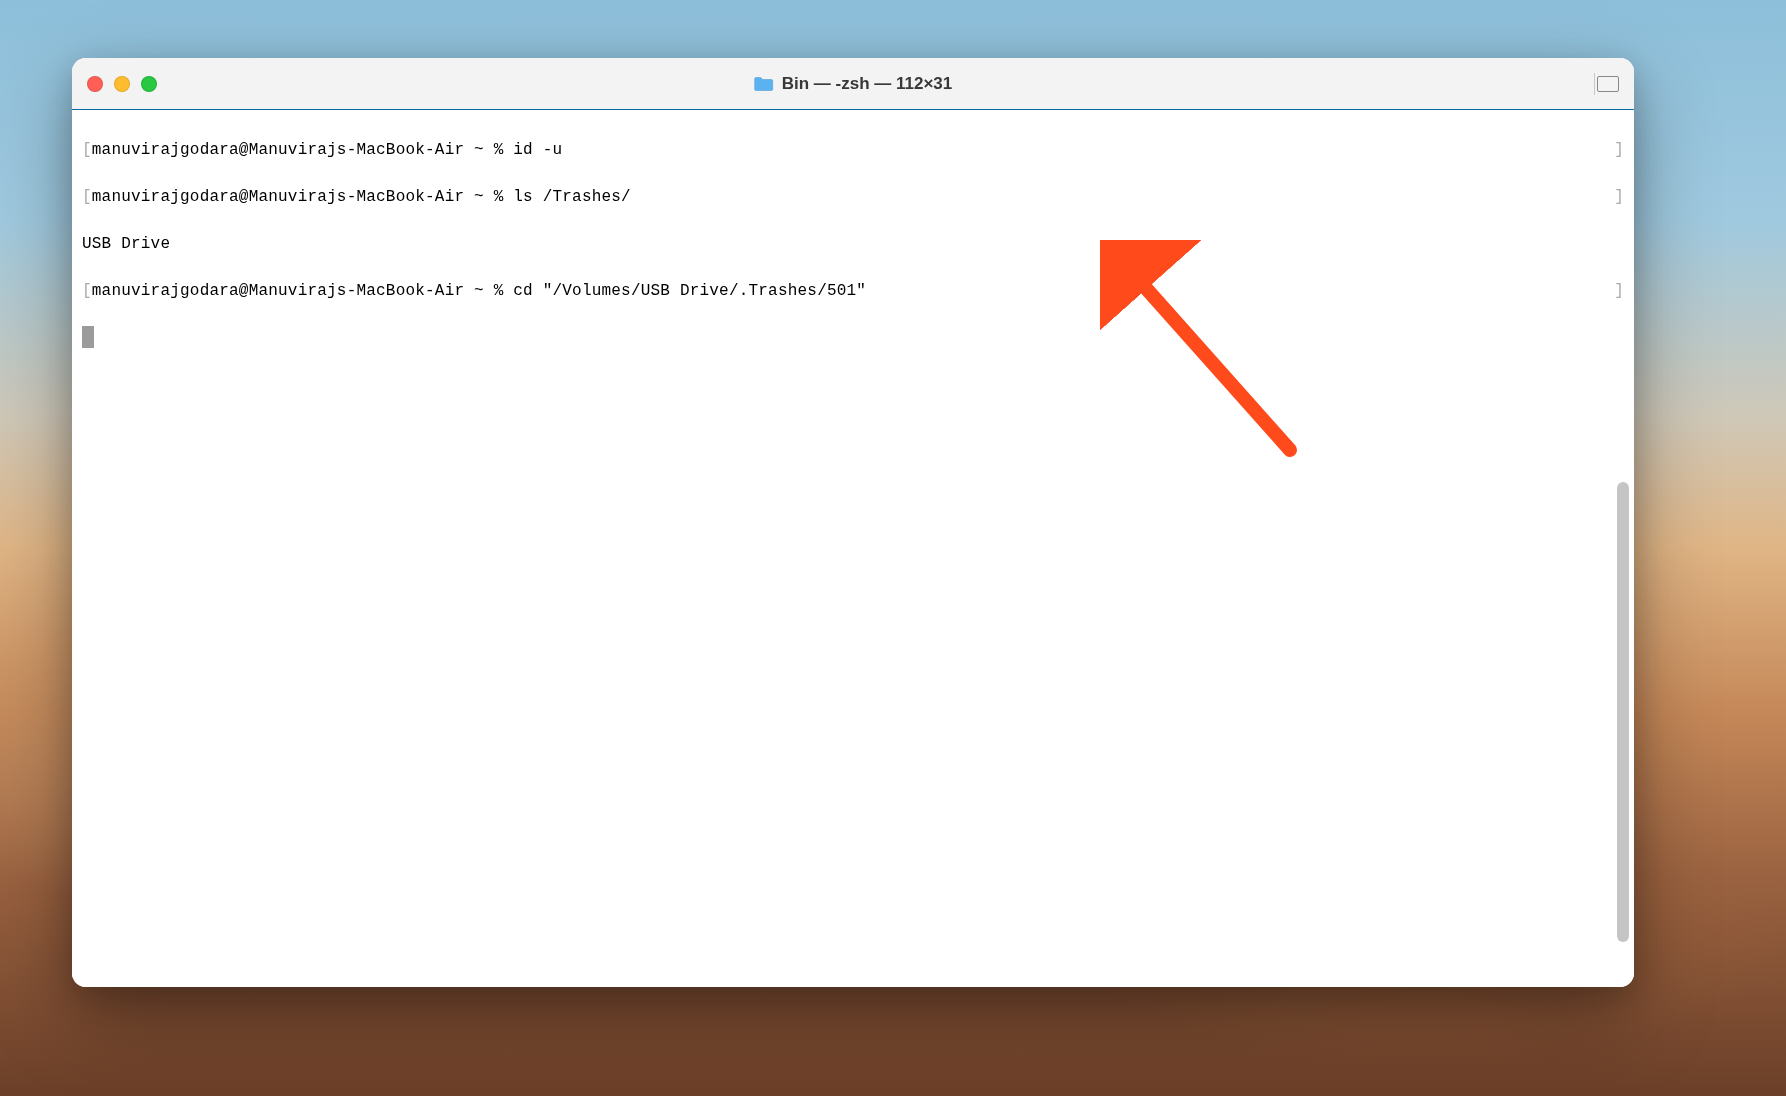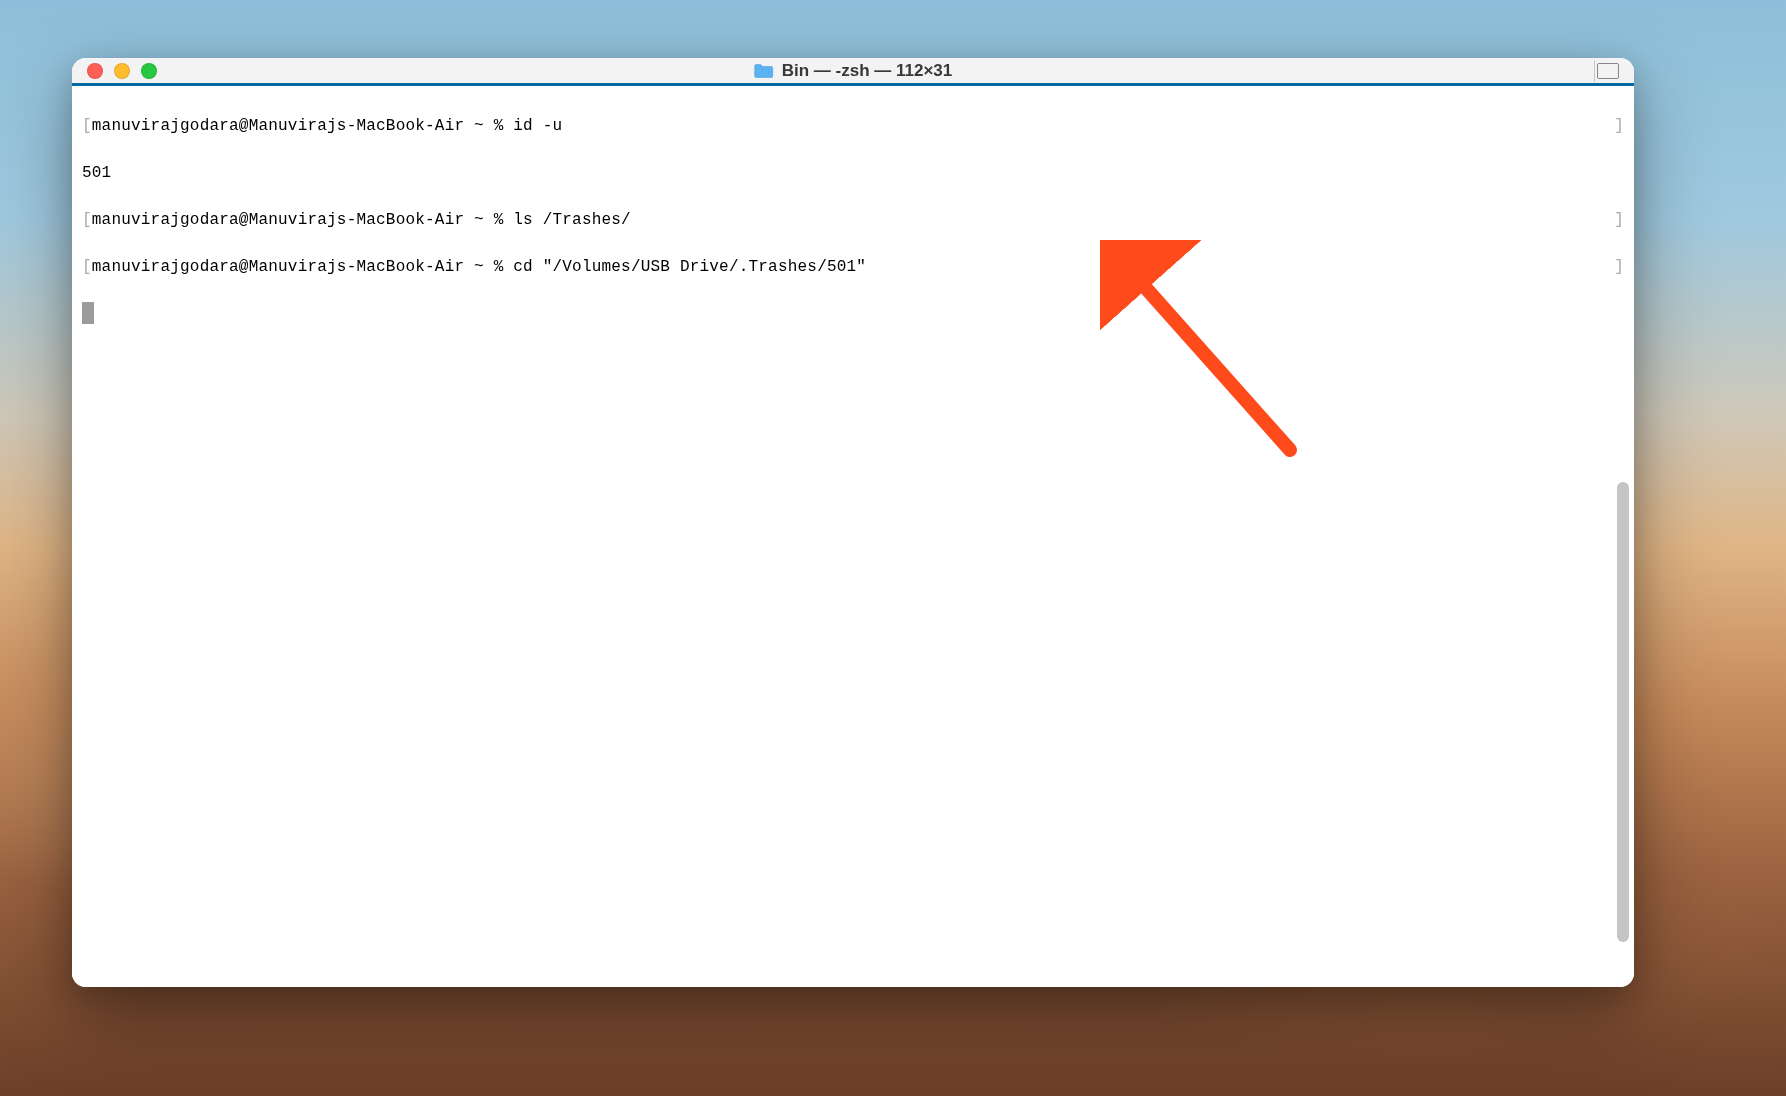--- a/index.html
+++ b/index.html
@@ -30,23 +30,23 @@
       width: 1562px;
       height: 929px;
       background: #ffffff;
       border-radius: 14px;
       box-shadow: 0 30px 80px rgba(0,0,0,0.35), 0 10px 30px rgba(0,0,0,0.2);
       overflow: hidden;
       display: flex;
       flex-direction: column;
     }
     .titlebar {
-      height: 28px;
+      height: 52px;
       background: #f3f3f3;
-      border-bottom: 3px solid #0369a1;
+      border-bottom: 1px solid #0369a1;
       display: flex;
       align-items: center;
       padding: 0 15px;
       position: relative;
     }
     .traffic-lights {
       display: flex;
       gap: 11px;
       align-items: center;
     }
@@ -163,22 +163,22 @@
       <span>Bin — -zsh — 112×31</span>
     </div>
     <div class="titlebar-right">
       <div class="titlebar-divider"></div>
       <div class="titlebar-square"></div>
     </div>
   </div>
 
   <div class="terminal-body">
 <span class="term-line"><span class="bracket-dim">[</span><span>manuvirajgodara@Manuvirajs-MacBook-Air ~ % </span><span>id -u</span><span style="float:right" class="bracket-dim">]</span></span>
-<span class="term-line"><span>501</span></span>
 <span class="term-line"><span class="bracket-dim">[</span><span>manuvirajgodara@Manuvirajs-MacBook-Air ~ % </span><span>ls /Trashes/</span><span style="float:right" class="bracket-dim">]</span></span>
+<span class="term-line"><span>USB Drive</span></span>
 <span class="term-line"><span class="bracket-dim">[</span><span>manuvirajgodara@Manuvirajs-MacBook-Air ~ % </span><span>cd "/Volumes/USB Drive/.Trashes/501"</span><span style="float:right" class="bracket-dim">]</span></span>
 <span class="term-line"><span class="cursor-block"></span></span>
   </div>
 
   <div class="scrollbar-track">
     <div class="scrollbar-thumb"></div>
   </div>
 </div>
 
 <svg class="annotation-arrow" width="220" height="240" viewBox="0 0 220 240">

